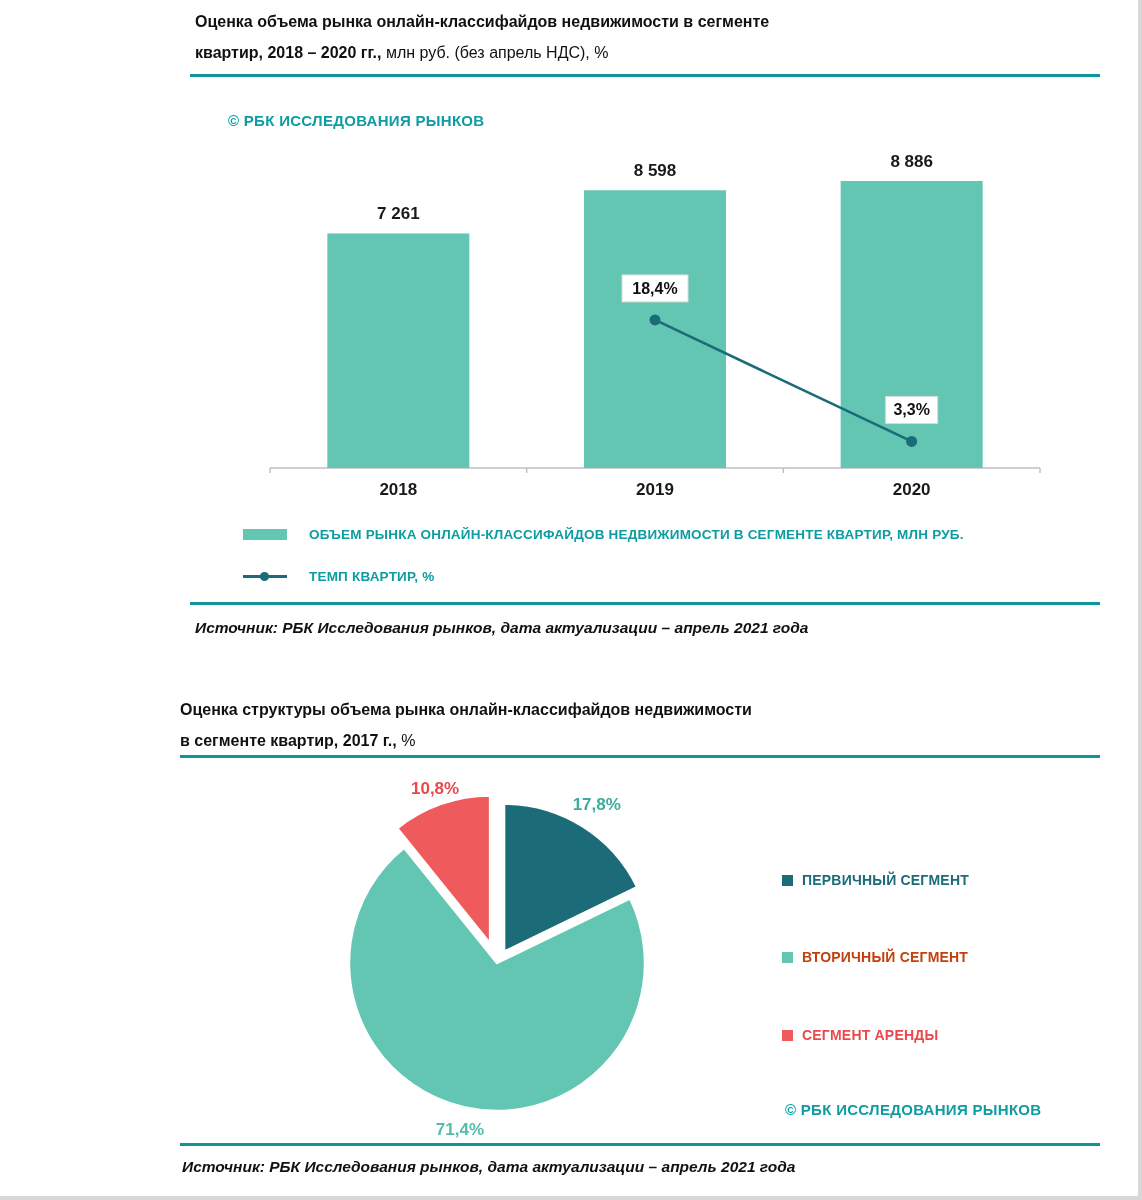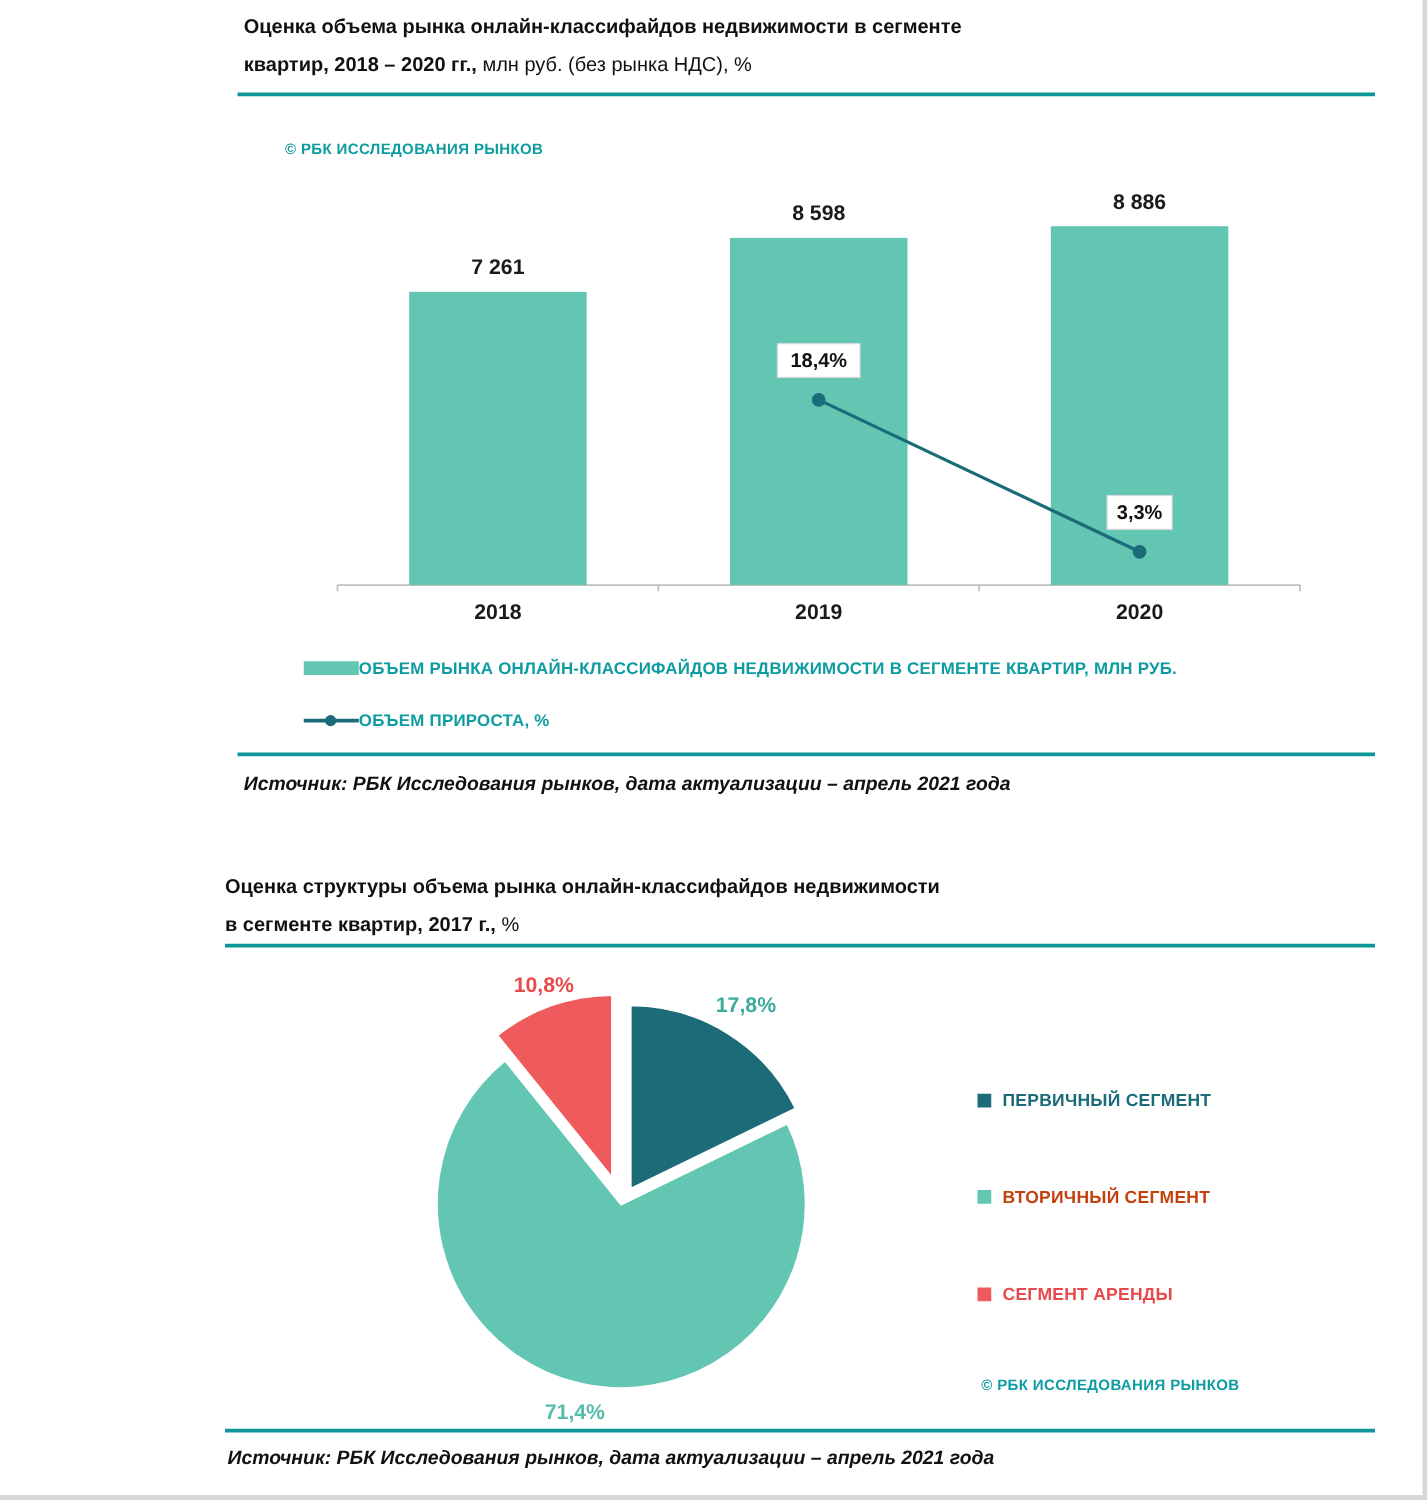--- a/index.html
+++ b/index.html
@@ -5,23 +5,23 @@
   html,body{margin:0;padding:0;background:#fff;}
   .page{position:relative;width:1142px;height:1200px;background:#FFFFFF;overflow:hidden;
         font-family:"Liberation Sans",sans-serif;color:#1a1a1a;}
   .page > div, .page > svg{position:absolute;}
   .pie-area > *{position:absolute;}
   svg{overflow:visible;display:block;}
 
   .chart-title{font-size:16px;font-weight:700;line-height:31px;color:#111;}
   .chart-title .regular{font-weight:400;}
   .rule{height:3px;background:#0E9598;}
-  .watermark{font-size:12px;font-weight:700;color:#0D9CA1;letter-spacing:0.3px;white-space:nowrap;}
+  .watermark{font-size:15px;font-weight:700;color:#0D9CA1;letter-spacing:0.3px;white-space:nowrap;}
 
-  .legend1-row{display:flex;align-items:center;gap:0;}
+  .legend1-row{display:flex;align-items:center;gap:22px;}
   .legend1-label{font-size:13.5px;font-weight:700;color:#0D9CA1;letter-spacing:0.2px;white-space:nowrap;}
   .bar-swatch{width:44px;height:11px;background:#63C6B3;flex:none;}
   .line-swatch{width:44px;height:11px;position:relative;flex:none;}
   .line-swatch::before{content:"";position:absolute;left:0;right:0;top:4px;height:3px;background:#1B6B78;}
   .line-swatch::after{content:"";position:absolute;left:17px;top:1px;width:9px;height:9px;border-radius:50%;background:#1B6B78;}
 
   .source{font-size:15.5px;font-weight:700;font-style:italic;color:#111;white-space:nowrap;}
 
   .pie-legend-row{display:flex;align-items:center;gap:9px;}
   .pie-legend-row .sq{width:11px;height:11px;flex:none;}
@@ -36,21 +36,21 @@
   .line-value{font-size:16px;font-weight:700;fill:#111;}
   .pie-value{font-size:17px;font-weight:700;}
 </style>
 </head>
 <body>
 
 <div class="page">
 
   <div class="chart-title" style="left:195px;top:6px;width:930px">
     <span>Оценка объема рынка онлайн-классифайдов недвижимости в сегменте</span><br>
-    <span>квартир, 2018 – 2020 гг.,</span><span class="regular"> млн руб. (без рынка НДС), %</span>
+    <span>квартир, 2018 – 2020 гг.,</span><span class="regular"> млн руб. (без апрель НДС), %</span>
   </div>
 
   <div class="rule" style="left:190px;top:74px;width:910px"></div>
 
   <div class="watermark" style="left:228px;top:112px">© РБК ИССЛЕДОВАНИЯ РЫНКОВ</div>
 
   <svg style="left:185px;top:130px" width="920" height="424">
       <line x1="85" y1="338" x2="855" y2="338" stroke="#BFBFBF" stroke-width="1.4"></line>
       <line x1="85" y1="338" x2="85" y2="343" stroke="#BFBFBF" stroke-width="1.4"></line>
       <line x1="341.6666666666667" y1="338" x2="341.6666666666667" y2="343" stroke="#BFBFBF" stroke-width="1.4"></line>
@@ -78,21 +78,21 @@
       </g>
     </svg>
 
   <div class="legend1-row" style="left:243px;top:527px">
     <span class="bar-swatch"></span>
     <span class="legend1-label">ОБЪЕМ РЫНКА ОНЛАЙН-КЛАССИФАЙДОВ НЕДВИЖИМОСТИ В СЕГМЕНТЕ КВАРТИР, МЛН РУБ.</span>
   </div>
 
   <div class="legend1-row" style="left:243px;top:569px">
     <span class="line-swatch"></span>
-    <span class="legend1-label">ОБЪЕМ ПРИРОСТА, %</span>
+    <span class="legend1-label">ТЕМП КВАРТИР, %</span>
   </div>
 
   <div class="rule" style="left:190px;top:602px;width:910px"></div>
 
   <div class="source" style="left:195px;top:619px">Источник: РБК Исследования рынков, дата актуализации – апрель 2021 года</div>
 
   <div class="chart-title" style="left:180px;top:694px;width:930px">
     <span>Оценка структуры объема рынка онлайн-классифайдов недвижимости</span><br>
     <span>в сегменте квартир, 2017 г.,</span><span class="regular"> %</span>
   </div>

